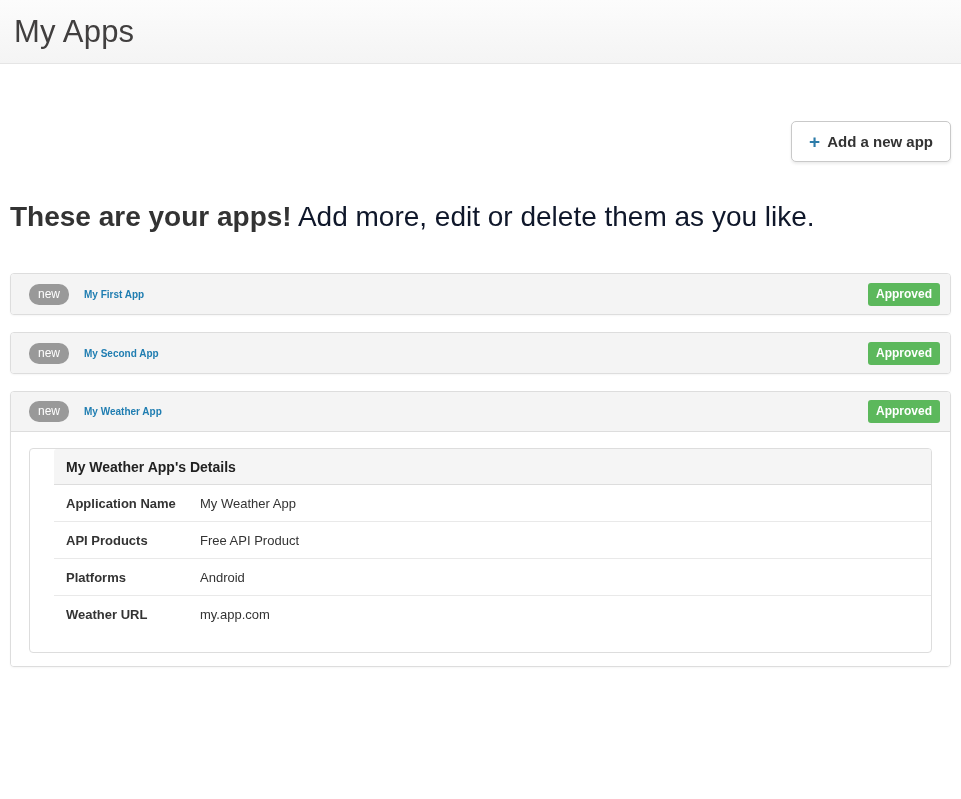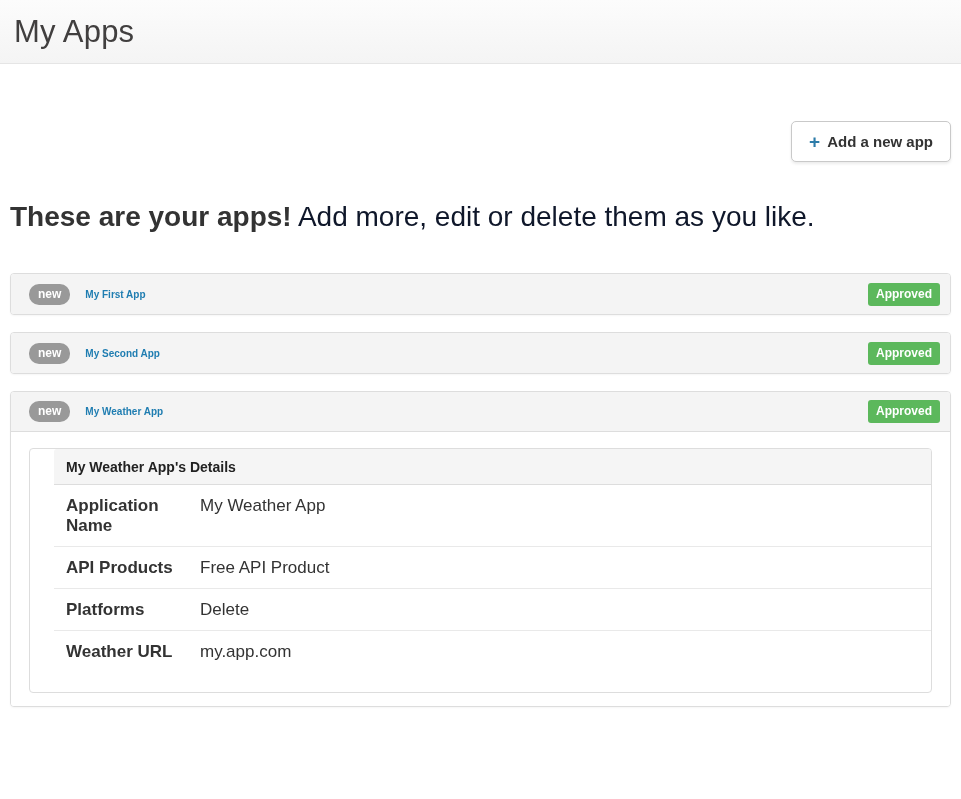--- a/index.html
+++ b/index.html
@@ -69,21 +69,21 @@
     border-radius: 3px 3px 0 0;
     display: flex; align-items: center;
     padding: 0 10px 0 18px;
     cursor: pointer;
   }
   .app-panel.collapsed .app-panel-header { border-radius: 3px; }
   .app-panel.expanded .app-panel-header { border-bottom: 1px solid #ddd; }
 
   .badge-new {
     background: #999; color: #fff;
-    font-size: 12px; font-weight: bold;
+    font-size: 12px; font-weight: normal;
     padding: 3px 9px 4px;
     border-radius: 10px;
   }
   .app-title {
     margin-left: 15px;
     color: #1f7db1;
     font-size: 10px; font-weight: bold;
     text-decoration: none;
     cursor: pointer;
   }
@@ -131,21 +131,21 @@
     background: #f5f5f5;
     border-bottom: 1px solid #ddd;
     border-radius: 3px 3px 0 0;
     padding: 10px 12px 9px;
     font-size: 14px; font-weight: bold; color: #222;
   }
   .details-row {
     display: flex;
     padding: 11px 12px 10px;
     border-bottom: 1px solid #e9e9e9;
-    font-size: 17px;
+    font-size: 13px;
   }
   .details-row:last-child { border-bottom: none; margin-bottom: 20px; }
   .details-label { width: 134px; font-weight: bold; color: #333; flex-shrink: 0; }
   .details-value { color: #333; }
 </style>
 </head>
 <body>
 
 <header class="page-header">
   <h1>My Apps</h1>
@@ -194,21 +194,21 @@
         <div class="details-row">
           <div class="details-label">Application Name</div>
           <div class="details-value">My Weather App</div>
         </div>
         <div class="details-row">
           <div class="details-label">API Products</div>
           <div class="details-value">Free API Product</div>
         </div>
         <div class="details-row">
           <div class="details-label">Platforms</div>
-          <div class="details-value">Delete</div>
+          <div class="details-value">Android</div>
         </div>
         <div class="details-row">
           <div class="details-label">Weather URL</div>
           <div class="details-value">my.app.com</div>
         </div>
       </div>
 
     </div>
   </div>
 

